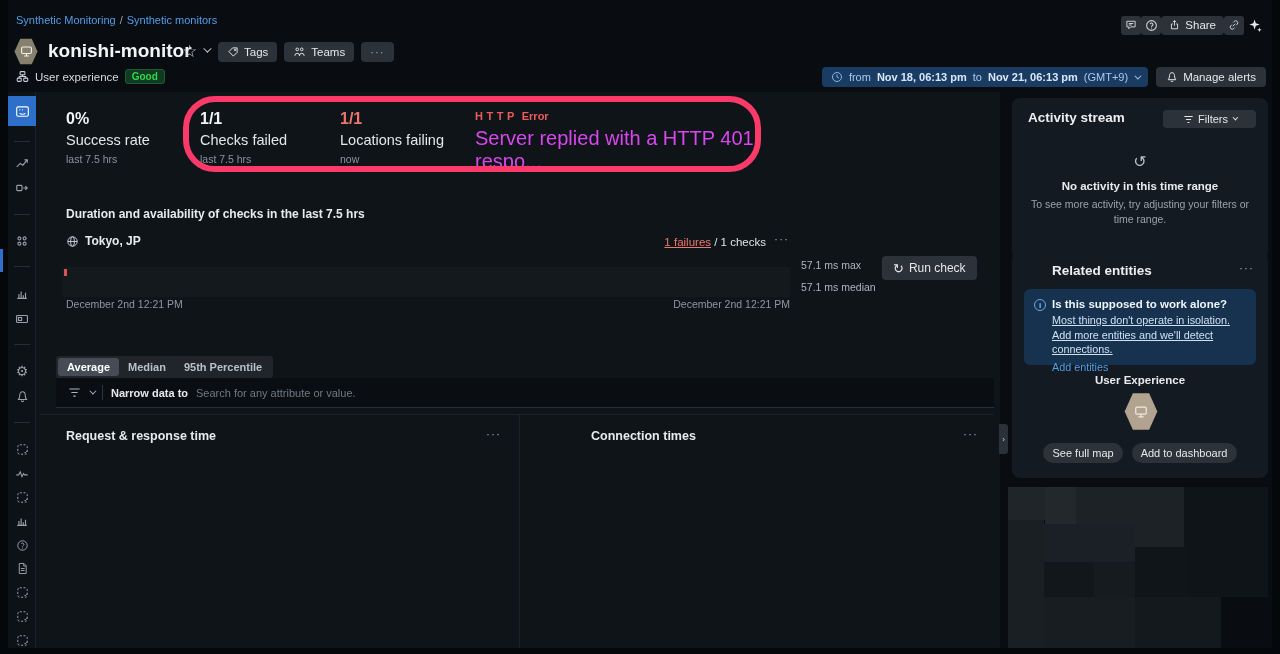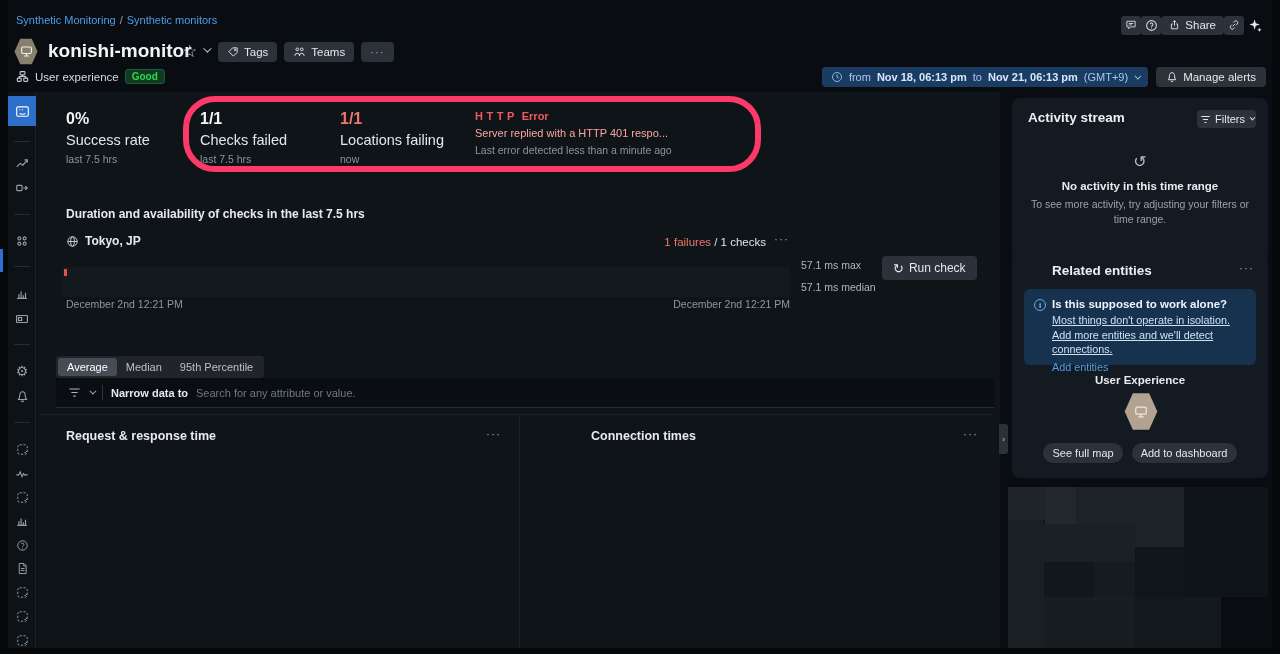--- a/index.html
+++ b/index.html
@@ -42,57 +42,57 @@
 
   
   .main { left:36px; top:92px; width:964px; bottom:0; background:#0e1418; }
   .tile { position:absolute; top:18px; }
   .tile .v { font-size:16px; font-weight:bold; color:#f2f4f6; }
   .tile .v.red { color:#ef766c; }
   .tile .l { font-size:14.5px; color:#e3e6ea; margin-top:4px; }
   .tile .s { font-size:10.5px; color:#8b949e; margin-top:5px; }
   .tile .err-head { font-size:11px; font-weight:bold; color:#ef5a5a; }
   .tile .err-head .code { letter-spacing:3.5px; margin-right:4px; }
-  .tile .msg { font-size:11px; color:#fca5a5; margin-top:5px; }
+  .tile .msg { font-size:20px; color:#d946ef; margin-top:5px; }
   .annotation { left:147px; top:4px; width:578px; height:76px; border:6px solid #fb3a69; border-radius:32px; pointer-events:none; z-index:20; }
 
   .sec-title { left:30px; top:115px; font-size:12px; font-weight:bold; color:#e8eaed; }
   .loc-row { left:30px; top:142px; display:flex; align-items:center; gap:6px; font-size:12px; font-weight:bold; color:#e8eaed; }
   .fail-line { left:620px; top:144px; width:110px; text-align:right; font-size:11.5px; color:#dfe3e7; }
-  .fail-line .f { color:#ef766c; }
+  .fail-line .f { color:#ef766c;text-decoration:underline; }
   .dur-more { left:738px; top:140px; color:#9aa2ab; font-size:12px; letter-spacing:1px; cursor:pointer; }
   .dur-strip { left:26px; top:175px; width:728px; height:30px; background:#14191e; }
   .dur-tick { left:28px; top:177px; width:3px; height:7px; background:#e05252; }
   .axis-date { top:206px; font-size:10.5px; color:#8f979f; }
   .stat { left:765px; font-size:10.5px; color:#aeb5bd; }
   .runcheck { left:846px; top:164px; padding:5px 11px; font-size:12px; }
   .glyph { font-size:13px; line-height:1; }
 
-  .tabgroup { left:20px; top:264px; display:inline-flex; background:#212529; border-radius:3px; padding:2px; font-size:11px; color:#b9c0c7; }
+  .tabgroup { left:20px; top:264px; display:inline-flex; background:#212529; border-radius:3px; padding:2px; font-size:11px; color:#b9c0c7;font-weight:bold; }
   .tab { padding:3px 9px; border-radius:3px; cursor:pointer; }
   .tab.active { background:#454c55; color:#fff; }
   .narrowbar { left:20px; top:286px; width:938px; height:30px; background:#0a0e12; border-bottom:1px solid #272d34; display:flex; align-items:center; gap:8px; padding:0 12px; }
   .narrowbar .vsep { width:1px; height:15px; background:#2c333b; }
   .narrow-label { font-size:11px; font-weight:bold; color:#e6e9ec; white-space:nowrap; }
   .narrow-input { flex:1; background:transparent; border:none; outline:none; font-size:11px; color:#cfd4d9; font-family:inherit; }
   .narrow-input::placeholder { color:#6f7883; }
 
   .charts { left:4px; top:322px; right:6px; bottom:0; border-top:1px solid #1b2128; }
   .chart-panel { position:absolute; top:0; bottom:0;text-align:center; }
   .chart-panel.left { left:0; width:480px; border-right:1px solid #1b2128; }
   .chart-panel.right { left:481px; right:0;margin-left:48px; }
   .chart-title { position:absolute; top:14px; font-size:12.5px; font-weight:bold; color:#e8eaed; }
   .chart-more { position:absolute; top:12px; font-size:12px; color:#9aa2ab; letter-spacing:1px; cursor:pointer; }
 
   
   .rail { left:1000px; top:92px; width:272px; bottom:0; background:#090d11; }
   .card { position:absolute; left:12px; width:256px; background:#141a22; border-radius:8px; }
   .card-activity { top:6px; height:162px; }
   .card-title { font-size:13.5px; font-weight:bold; color:#eceef1; }
-  .filters-btn { position:absolute; right:12px; top:12px; padding:3px 3px; font-size:11px; gap:4px; }
+  .filters-btn { position:absolute; right:12px; top:12px; padding:3px 20px; font-size:11px; gap:4px; }
   .undo-glyph { position:absolute; left:0; right:0; top:54px; text-align:center; font-size:16px; color:#b7bec6; }
   .empty-t { position:absolute; left:0; right:0; top:82px; text-align:center; font-size:11.5px; font-weight:bold; color:#e8eaed; }
   .empty-h { position:absolute; left:18px; right:18px; top:99px; text-align:center; font-size:10.5px; line-height:1.45; color:#9aa2ab; }
   .card-related { top:160px; height:226px; }
   .infobox { position:absolute; left:12px; right:12px; top:37px; height:76px; background:#16324f; border-radius:6px; padding:9px 10px 8px 10px; }
   .info-i { position:absolute; left:10px; top:10px; width:12px; height:12px; border:1px solid #6aa9e8; border-radius:50%; color:#8fc0f2; font-size:8px; font-weight:bold; display:flex; align-items:center; justify-content:center; }
   .info-t { margin-left:18px; font-size:11.5px; font-weight:bold; color:#eef4fb; }
   .info-b { margin-left:18px; margin-top:3px; font-size:10.8px; line-height:1.35; color:#cfe0f2;text-decoration:underline; }
   .info-l { margin-left:18px; margin-top:3px; font-size:10.8px; color:#4f9eea; cursor:pointer; display:inline-block; }
   .ux-label { position:absolute; left:0; right:0; top:122px; text-align:center; font-size:11.5px; font-weight:bold; color:#e8eaed; }
@@ -337,21 +337,20 @@
     <div class="s">last 7.5 hrs</div>
   </div>
   <div class="tile" style="left:304px; width:130px;">
     <div class="v red">1/1</div>
     <div class="l">Locations failing</div>
     <div class="s">now</div>
   </div>
   <div class="tile" style="left:439px; width:290px;">
     <div class="err-head"><span class="code">HTTP</span><span>Error</span></div>
     <div class="msg">Server replied with a HTTP 401 respo...</div>
-    <div class="s">Last error detected less than a minute ago</div>
   </div>
   <div class="abs annotation"></div>
 
   <div class="abs sec-title">Duration and availability of checks in the last 7.5 hrs</div>
   <div class="abs loc-row">
     <svg width="13" height="13" viewBox="0 0 16 16" fill="none" stroke="#c6ccd2" stroke-width="1.2">
         <circle cx="8" cy="8" r="5.8"></circle>
         <ellipse cx="8" cy="8" rx="2.4" ry="5.8"></ellipse>
         <path d="M2.2 8 H13.8"></path>
       </svg>

